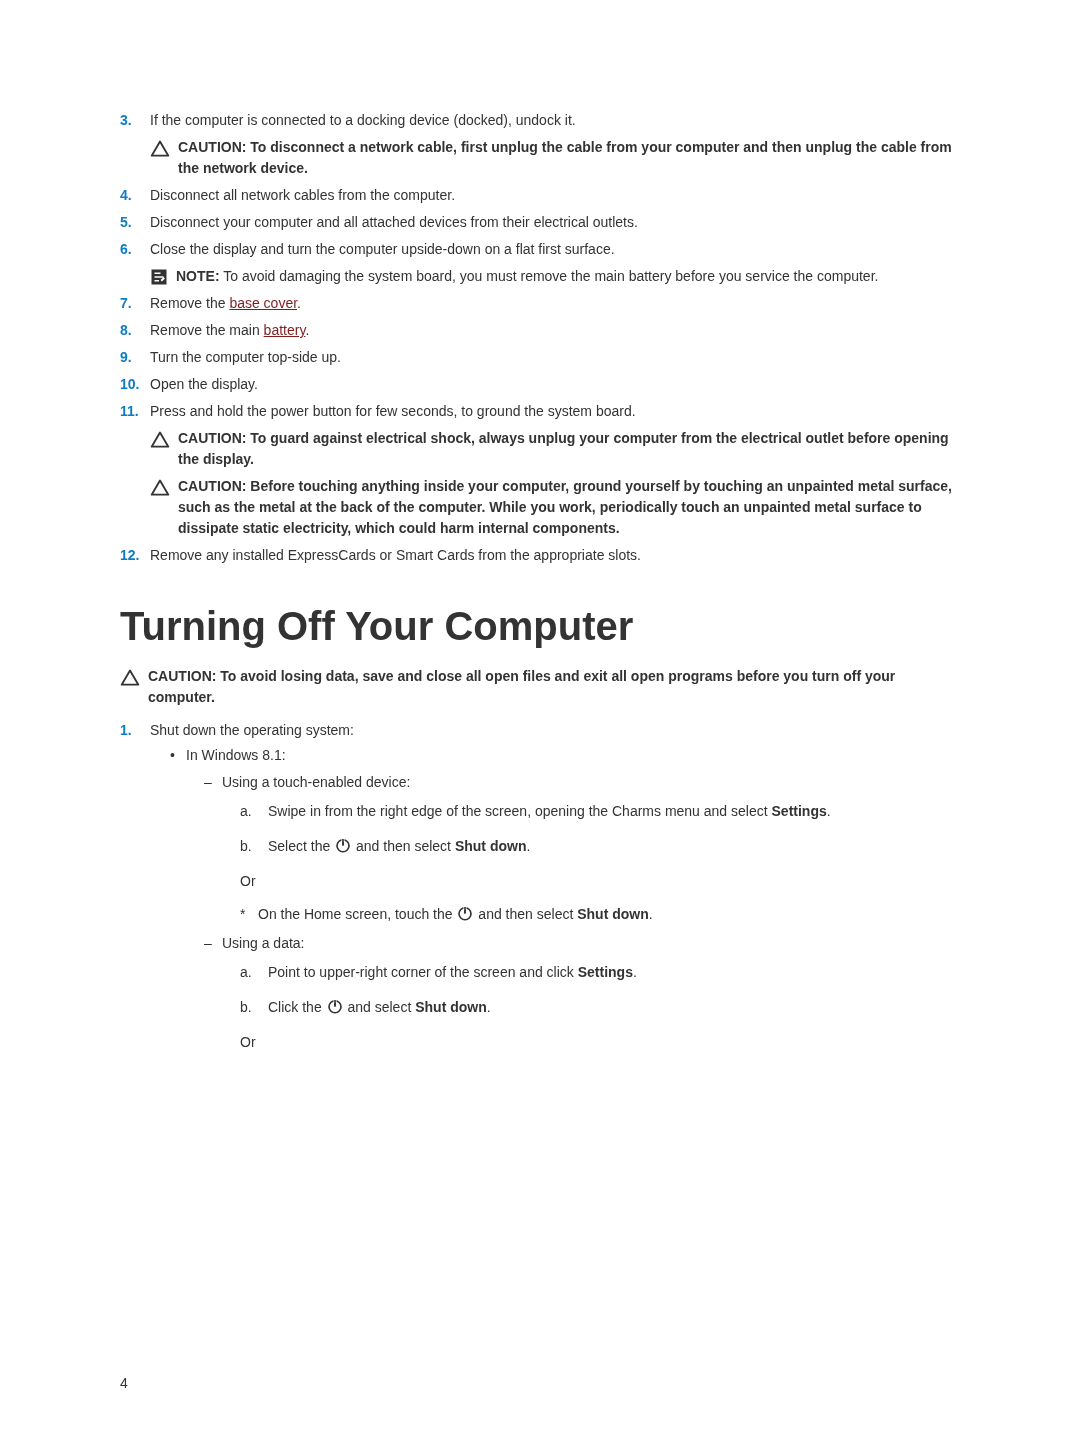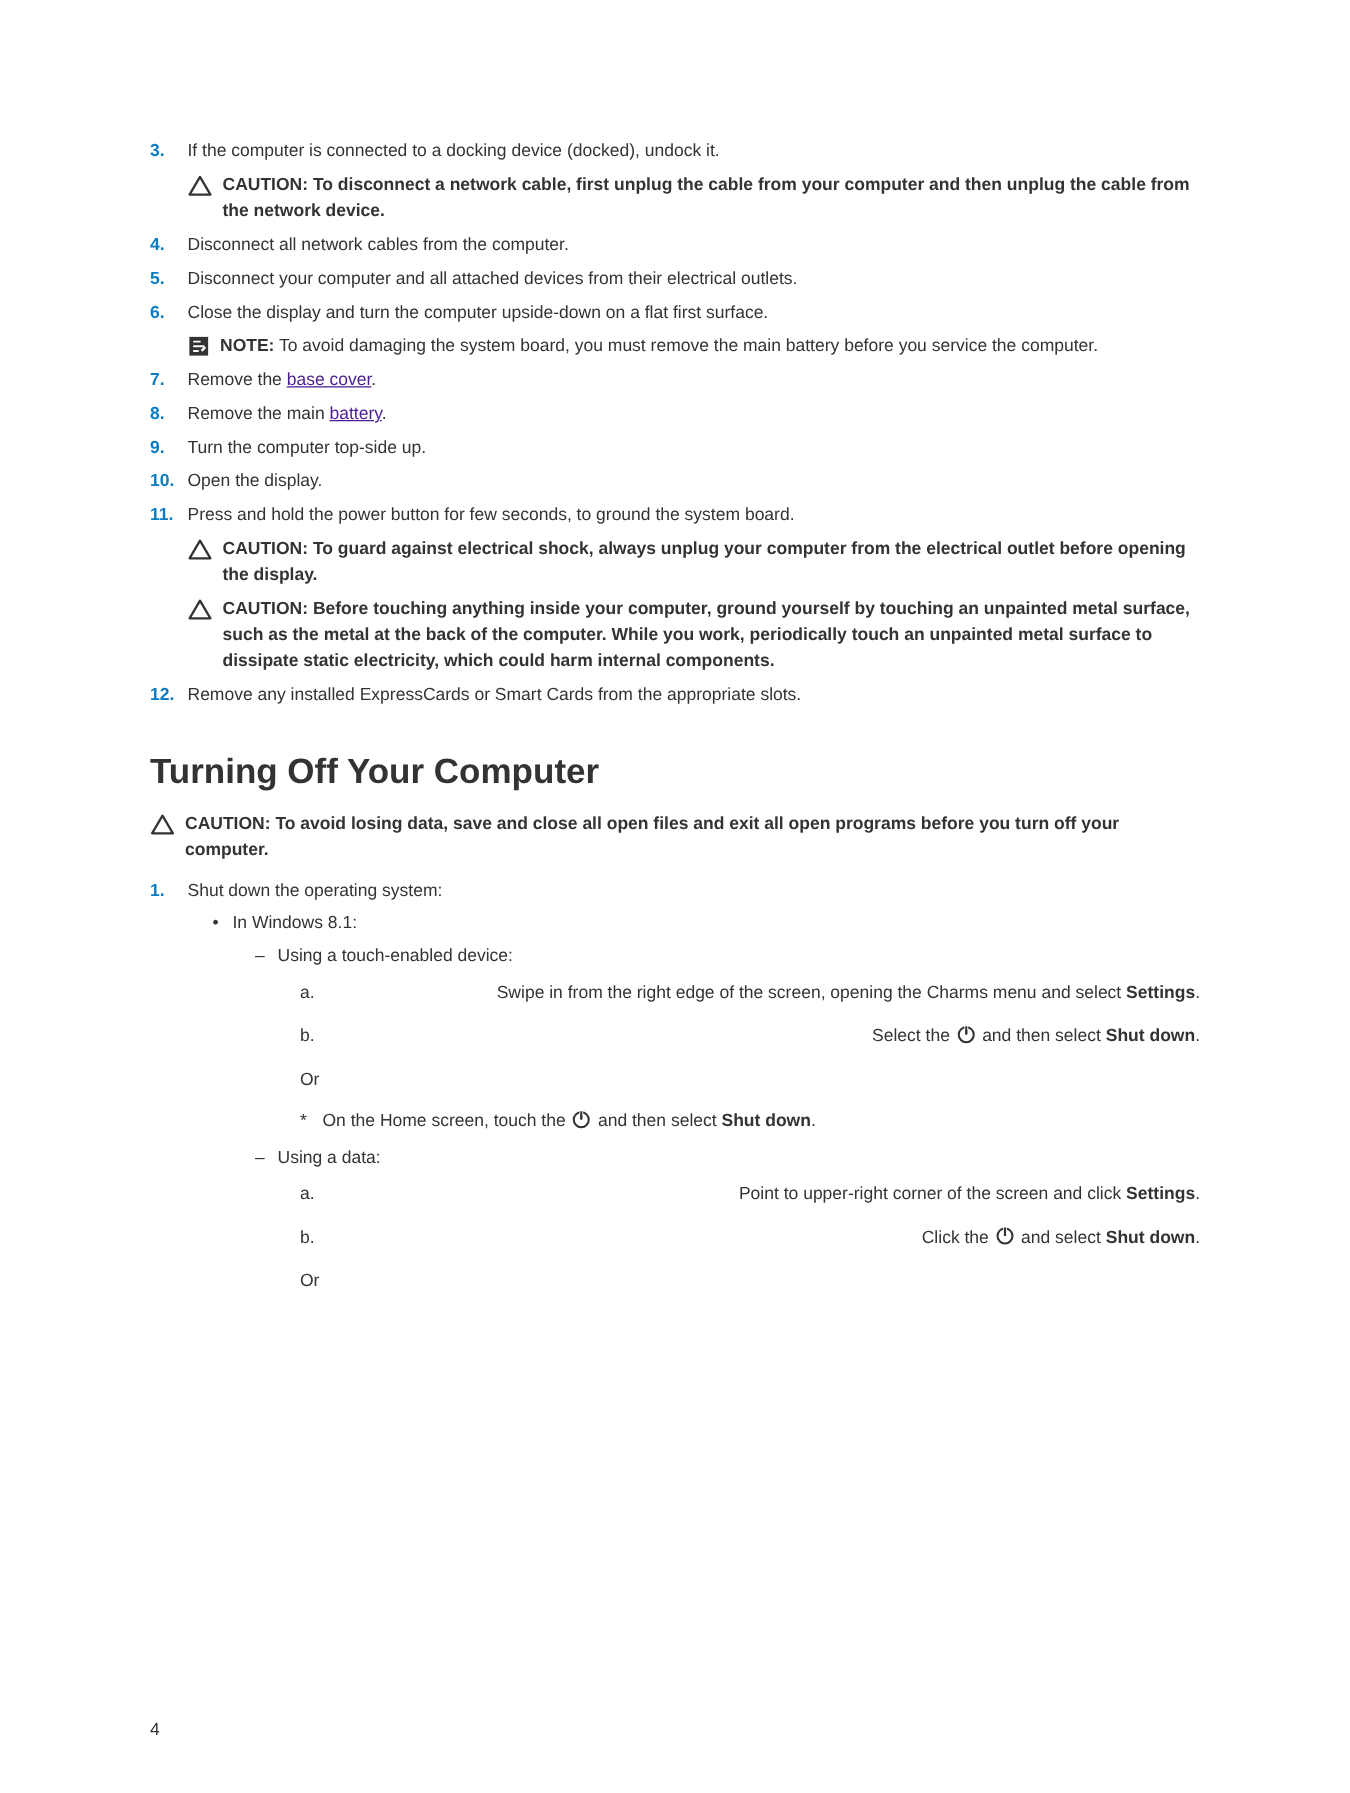--- a/index.html
+++ b/index.html
@@ -37,23 +37,23 @@
     align-items: flex-start;
     gap: 8px;
     margin: 6px 0;
   }
   .callout-svg {
     flex-shrink: 0;
     margin-top: 2px;
   }
   .callout-text { flex: 1; }
   .bold { font-weight: bold; }
-  .link { color: #4c1d95; text-decoration: underline; cursor: pointer; }
+  .link { color: #7f1d1d; text-decoration: underline; cursor: pointer; }
   h2.section-heading {
-    font-size: 28px;
+    font-size: 40px;
     font-weight: bold;
     margin: 30px 0 10px 0;
   }
   ul.bullet-list {
     list-style: none;
     padding-left: 20px;
     margin-top: 4px;
   }
   ul.bullet-list > li {
     position: relative;
@@ -85,21 +85,20 @@
   ol.alpha-list {
     list-style: none;
     counter-reset: alpha;
     padding-left: 18px;
     margin-top: 8px;
   }
   ol.alpha-list > li {
     position: relative;
     padding-left: 28px;
     margin-bottom: 14px;
-    text-align: right;
   }
   ol.alpha-list > li::before {
     counter-increment: alpha;
     content: counter(alpha, lower-alpha) ".";
     position: absolute;
     left: 0;
     top: 0;
   }
   ul.star-list {
     list-style: none;

